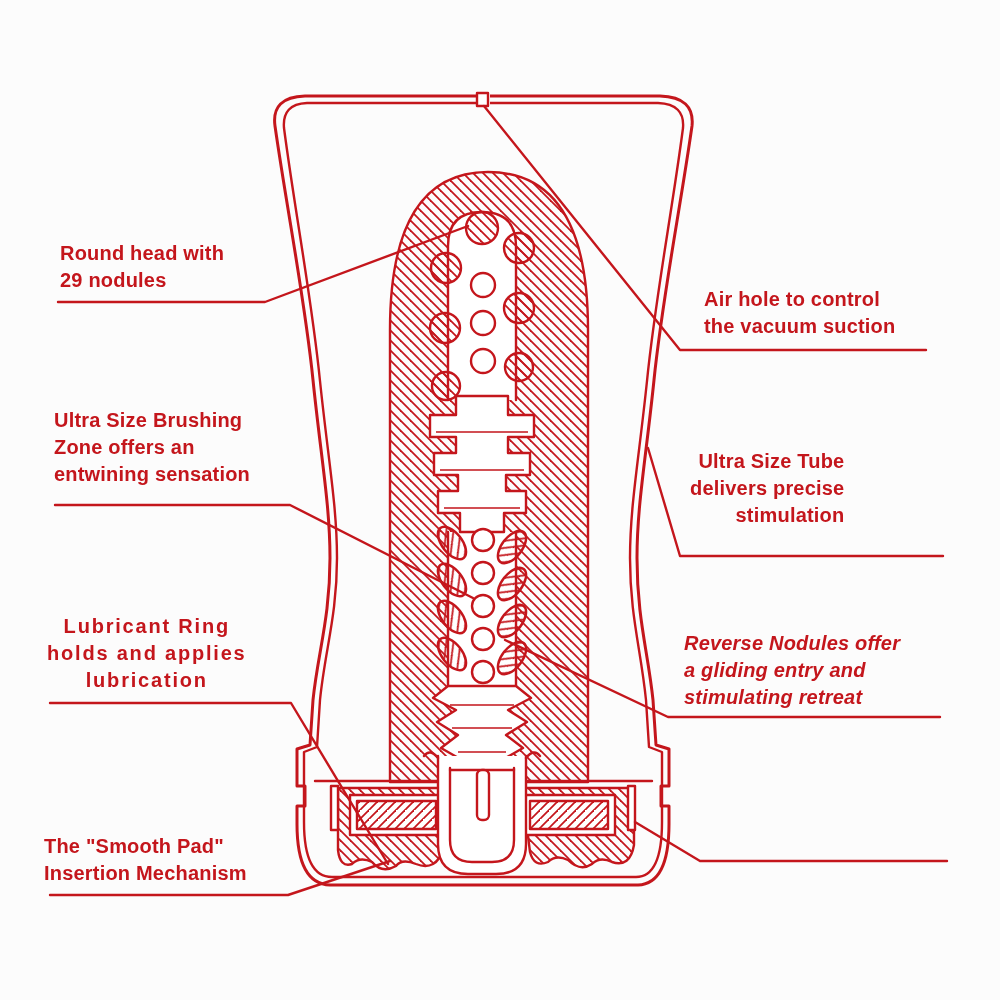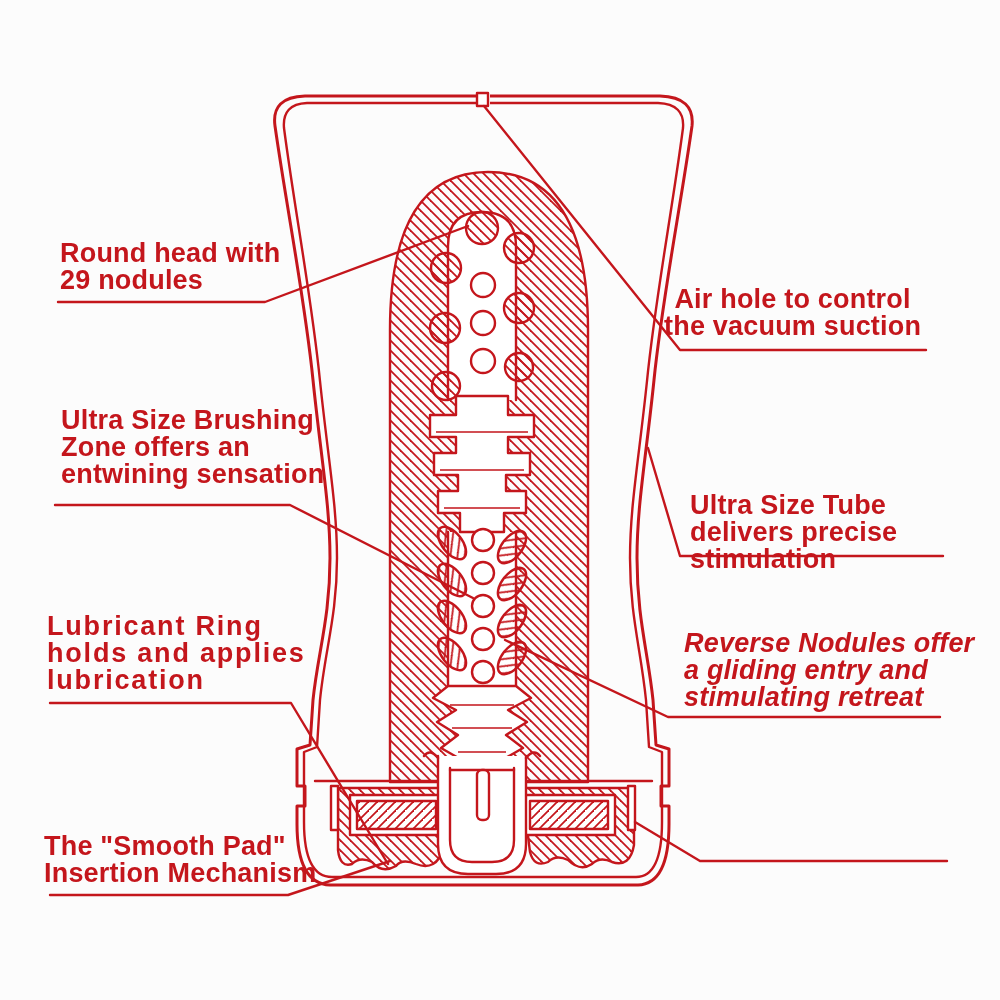--- a/index.html
+++ b/index.html
@@ -1,22 +1,22 @@
 <!DOCTYPE html>
 <html style="--accent: #C4161C; --bg: #FCFCFC;"><head>
 <meta charset="utf-8">
 <style>
   :root{ --accent:#C4161C; --bg:#FCFCFC; }
   html,body{margin:0;padding:0;}
   .stage{position:relative;width:1000px;height:1000px;background:var(--bg);overflow:hidden;
          font-family:"Liberation Sans", sans-serif;}
   svg{position:absolute;left:0;top:0;}
-  .callout{position:absolute;font-weight:bold;font-size:27px;line-height:27px;
+  .callout{position:absolute;font-weight:bold;font-size:20px;line-height:27px;
            color:var(--accent);white-space:pre-line;letter-spacing:0.2px;}
-  .callout.spaced{letter-spacing:1.8px;}
+  .callout.spaced{letter-spacing:1.8px;text-align:center;}
   
   .ln{stroke:var(--accent);fill:none;stroke-width:3;stroke-linejoin:round;stroke-linecap:round;}
   .ln2{stroke:var(--accent);fill:none;stroke-width:2.4;stroke-linejoin:round;stroke-linecap:round;}
   .ln1{stroke:var(--accent);fill:none;stroke-width:1.6;}
   .wfill{fill:#FFFFFF;}
   .hA{fill:url(#hA);}
   .hB{fill:url(#hB);}
   .pat{stroke:var(--accent);stroke-width:1.8;}
 </style>
 </head>
@@ -143,26 +143,26 @@
       <path class="ln2" d="M648,448 L680,556 L943,556"></path>
       <path class="ln2" d="M50,703 L291,703 L388,864"></path>
       <path class="ln2" d="M505,640 L668,717 L940,717"></path>
       <path class="ln2" d="M50,895 L288,895 L390,861"></path>
       <path class="ln2" d="M635,822 L700,861 L947,861"></path>
     </g>
   </svg>
 
   <div class="callout" style="left:60px;top:240px;">Round head with
 29 nodules</div>
-  <div class="callout" style="left:664px;top:286px;text-align:center;">Air hole to control
+  <div class="callout" style="left:704px;top:286px;">Air hole to control
 the vacuum suction</div>
-  <div class="callout" style="left:54px;top:407px;margin-left:7px;">Ultra Size Brushing
+  <div class="callout" style="left:54px;top:407px;">Ultra Size Brushing
 Zone offers an
 entwining sensation</div>
-  <div class="callout" style="left:690px;top:492px;">Ultra Size Tube
+  <div class="callout" style="left:690px;top:448px;text-align:right;">Ultra Size Tube
 delivers precise
 stimulation</div>
   <div class="callout spaced" style="left:47px;top:613px;">Lubricant Ring
 holds and applies
 lubrication</div>
   <div class="callout" style="left:684px;top:630px;font-style:italic;">Reverse Nodules offer
 a gliding entry and
 stimulating retreat</div>
   <div class="callout" style="left:44px;top:833px;">The "Smooth Pad"
 Insertion Mechanism</div>

